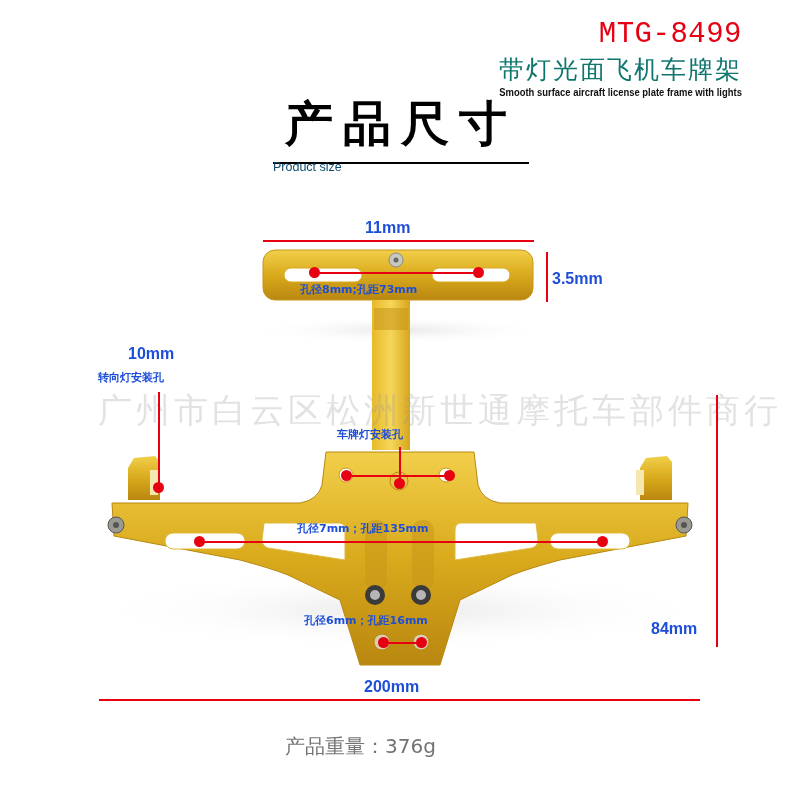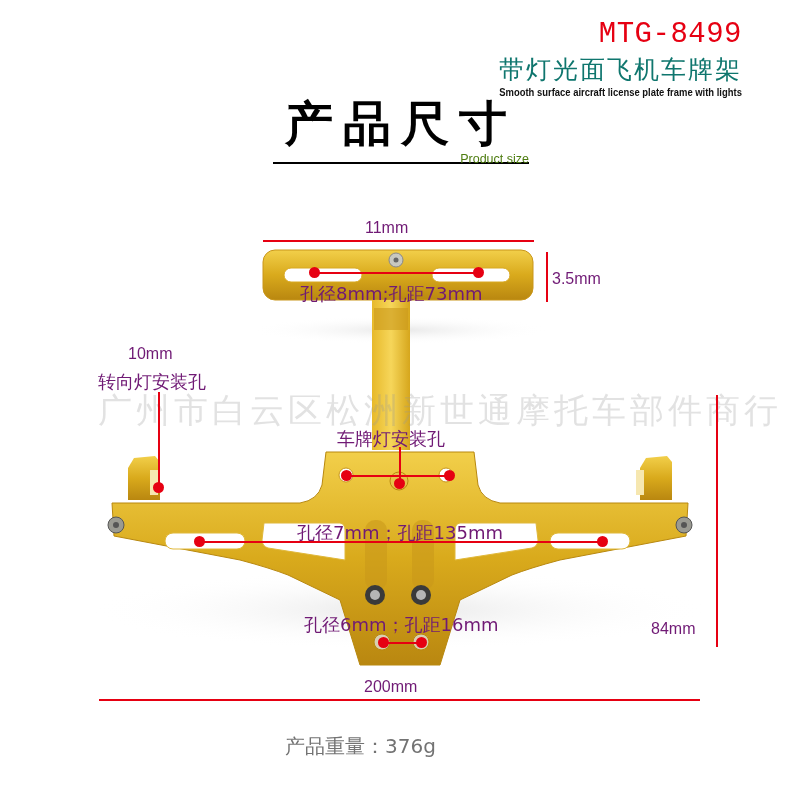--- a/index.html
+++ b/index.html
@@ -4,26 +4,26 @@
 <style>
   html, body { margin: 0; padding: 0; background: #ffffff; }
   body { width: 800px; height: 800px; position: relative; overflow: hidden;
          font-family: "DejaVu Sans", "Liberation Sans", sans-serif; }
   .abs { position: absolute; }
   .model { right: 58px; top: 18px; font-size: 29px; color: #e60012; font-family: Liberation Mono, monospace; letter-spacing: 0.5px; }
   .title-cn { right: 58px; top: 53px; font-size: 25px; color: #0f766e; letter-spacing: 2px; }
   .title-en { right: 58px; top: 86px; font-size: 11.5px; color: #111; font-family: "Liberation Sans", sans-serif; font-weight: bold; transform: scaleX(0.82); transform-origin: right center; white-space: nowrap; }
   .section-title { left: 270px; width: 262px; top: 92px; text-align: center; font-size: 48px; font-weight: bold; color: #000; letter-spacing: 10px; }
   .section-rule { left: 273px; top: 162px; width: 256px; height: 1.5px; background: #000; }
-  .section-sub { left: 273px; width: 256px; top: 152px; text-align: right; font-size: 12.5px; color: #4d7c0f; font-family: "Liberation Sans", sans-serif; }
+  .section-sub { left: 273px; width: 256px; top: 160px; text-align: left; font-size: 12.5px; color: #0c4a6e; font-family: "Liberation Sans", sans-serif; }
 
-  .red { color: #701a75; }
+  .red { color: #1d4ed8; font-weight: bold; }
   .redline { background: #e60012; }
   .dim { font-size: 16px; font-family: "Liberation Sans", sans-serif; white-space: nowrap; }
-  .anno { font-size: 18px; white-space: nowrap; }
+  .anno { font-size: 11px; white-space: nowrap; }
   .dot { width: 11px; height: 11px; border-radius: 50%; background: #e60012; }
 
   .watermark { left: 58px; top: 388px; width: 700px; font-size: 34px; color: rgba(150,150,150,0.28); letter-spacing: 4px; white-space: nowrap; font-weight: 300; margin-left: 40px; }
 
   .weight { left: 285px; top: 733px; font-size: 20px; color: #737373; white-space: nowrap; }
 </style>
 </head>
 <body>
 
 <div class="abs model">MTG-8499</div>

